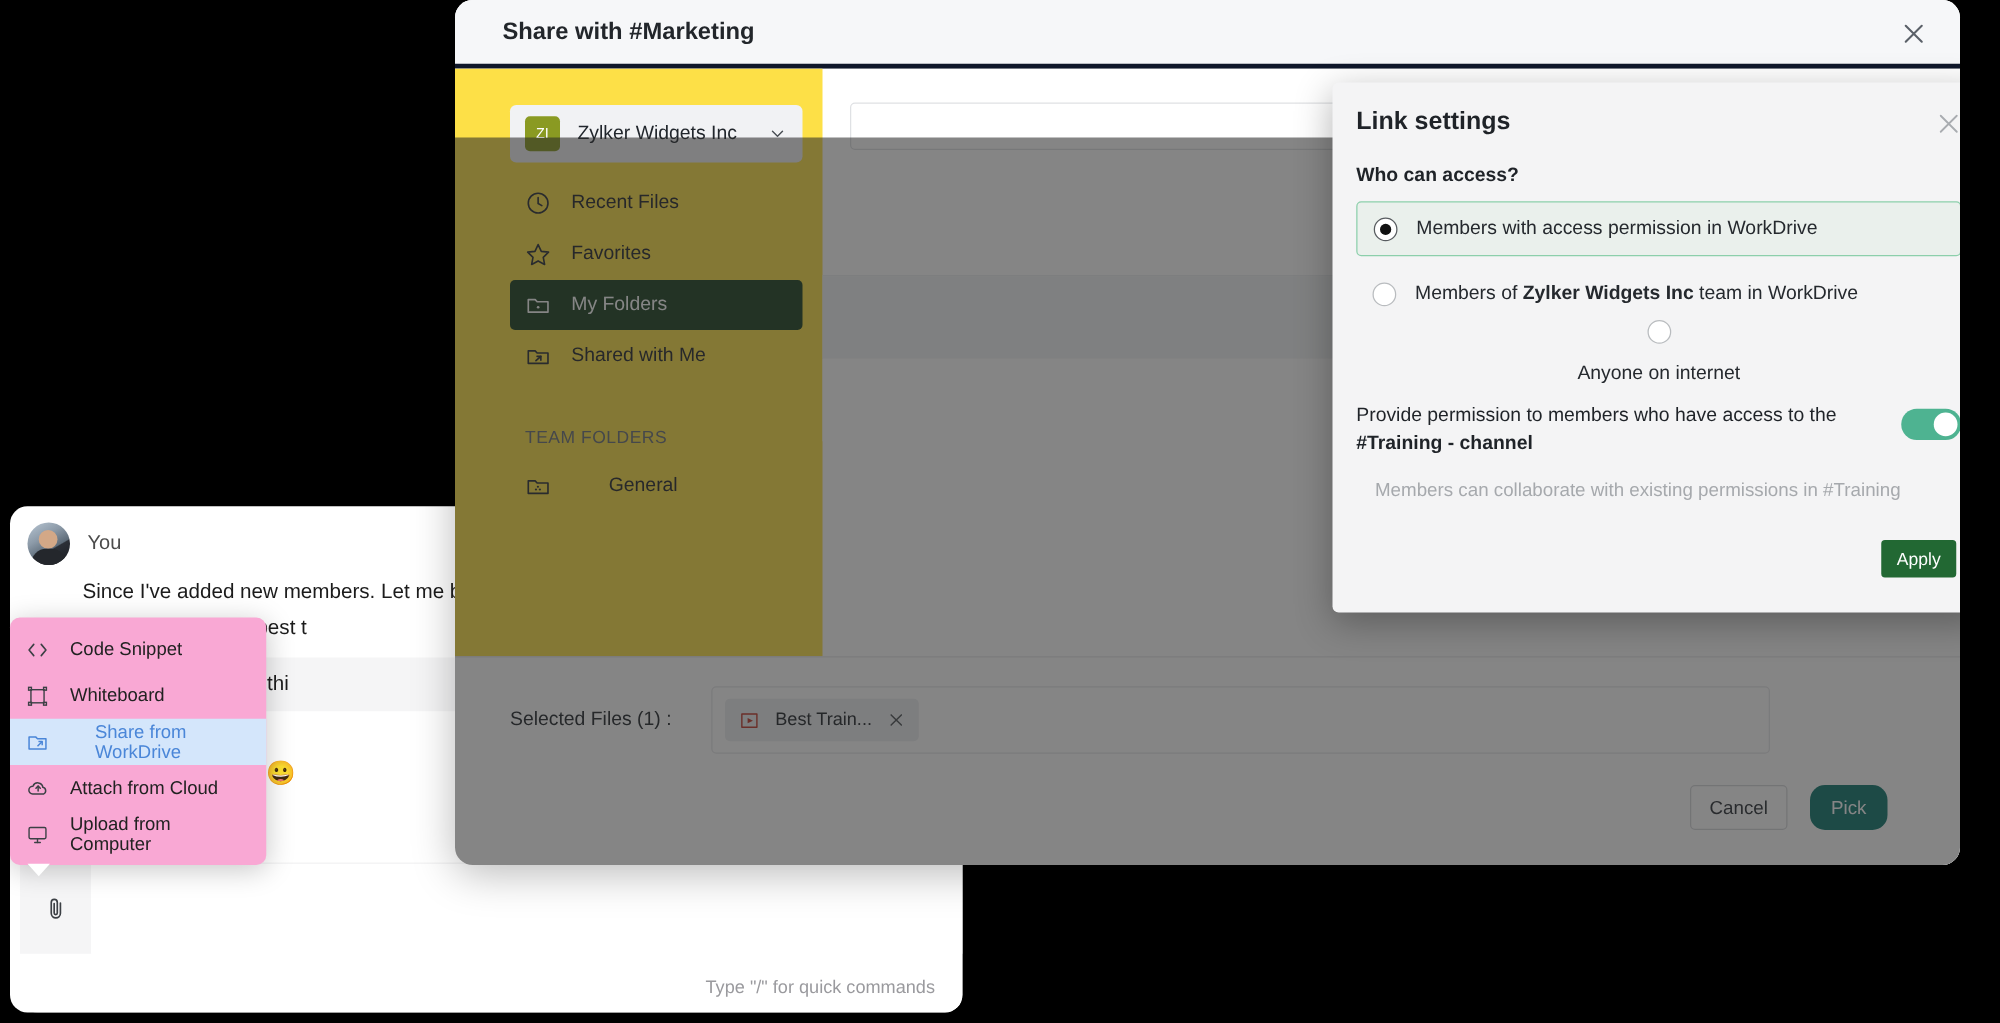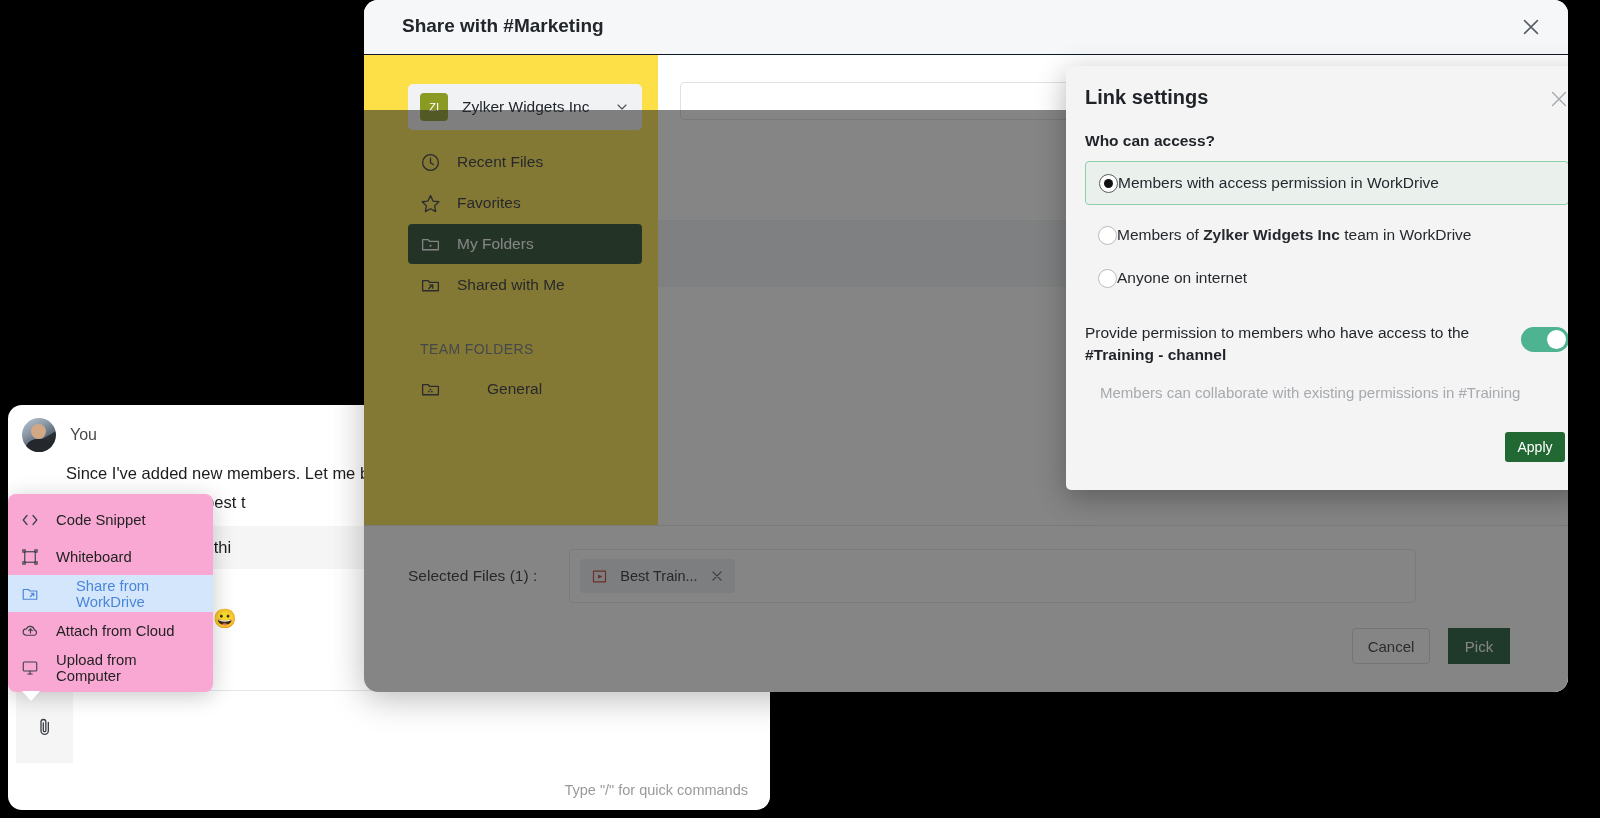--- a/index.html
+++ b/index.html
@@ -123,21 +123,21 @@
     background: #ffffff;
     border-radius: 14px;
     box-shadow: 0 6px 34px rgba(0,0,0,.28);
     overflow: hidden;
     z-index: 10;
   }
   .sm-header {
     position: relative;
     height: 55px;
     background: #f6f7f9;
-    border-bottom: 1px solid #0f172a;
+    border-bottom: 4px solid #0f172a;
   }
   .sm-title {
     position: absolute; left: 38px; top: 15px;
     font-size: 19px; font-weight: bold; color: #22262b;
   }
   .sm-close {
     position: absolute; right: 22px; top: 12px;
     width: 30px; height: 30px; cursor: pointer;
     display: flex; align-items: center; justify-content: center;
   }
@@ -241,22 +241,22 @@
   .sm-footer {
     position: absolute; right: 58px; bottom: 28px;
     display: flex; gap: 18px; align-items: center;
   }
   .btn-cancel {
     width: 78px; height: 36px; border: 1px solid #d6d8db; border-radius: 4px;
     background: #fff; font-size: 15px; color: #2b3036;
     display: flex; align-items: center; justify-content: center; cursor: pointer;
   }
   .btn-pick {
-    width: 62px; height: 36px; border-radius: 0;
-    background: #14532d; color: #fff; font-size: 15px;
+    width: 62px; height: 36px; border-radius: 12px;
+    background: #0f766e; color: #fff; font-size: 15px;
     display: flex; align-items: center; justify-content: center; cursor: pointer;
   }
 
   
   .dim {
     position: absolute; left: 0; top: 55px; right: 0; bottom: 0;
     background: rgba(40,40,40,.57);
     z-index: 12;
   }
 
@@ -276,27 +276,27 @@
   .ld-title {
     position: absolute; left: 19px; top: 20px;
     font-size: 20px; font-weight: bold; color: #1f2328;
   }
   .ld-sub {
     position: absolute; left: 19px; top: 66px;
     font-size: 15.5px; font-weight: bold; color: #1f2328;
   }
   .opt {
     position: absolute; left: 19px; right: 19px;
-    height: 44px; display: flex; align-items: center; gap: 0;
+    height: 44px; display: flex; align-items: center; gap: 15px;
     padding: 0 13px; border-radius: 4px; cursor: pointer;
     font-size: 15.5px; color: #25292e;
   }
   .opt.o1 { top: 95px; background: #eaf0ec; border: 1px solid #8ccfab; }
   .opt.o2 { top: 147px; }
-  .opt.o3 { top: 190px; }
+  .opt.o3 { top: 190px; flex-direction: column; }
   .radio {
     width: 19px; height: 19px; border-radius: 50%;
     border: 1.5px solid #b9bcbf; background: #fff;
     flex: none; position: relative;
   }
   .radio.sel { border-color: #585c60; }
   .radio.sel::after {
     content: ""; position: absolute; left: 4px; top: 4px;
     width: 9px; height: 9px; border-radius: 50%; background: #111;
   }

